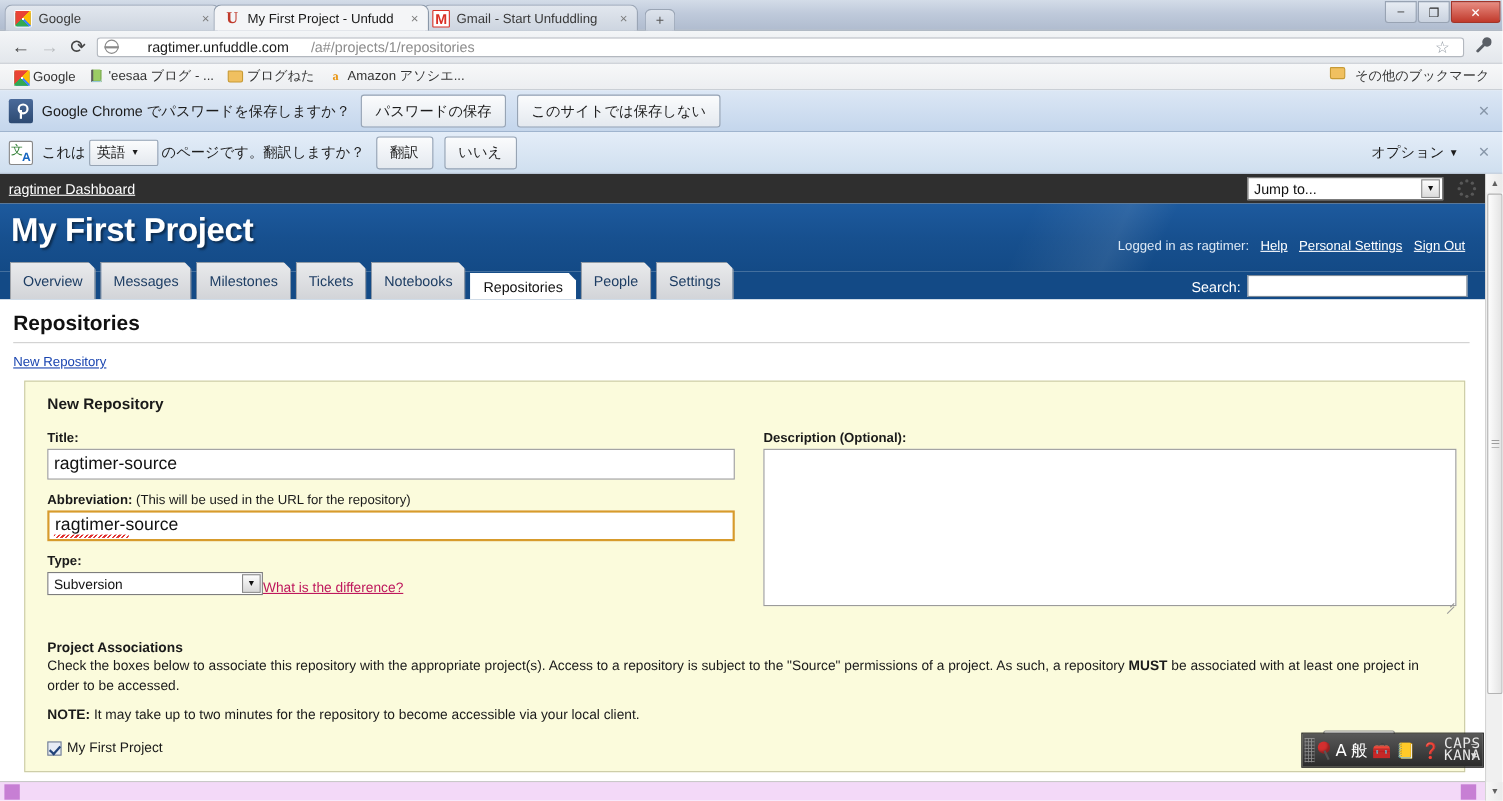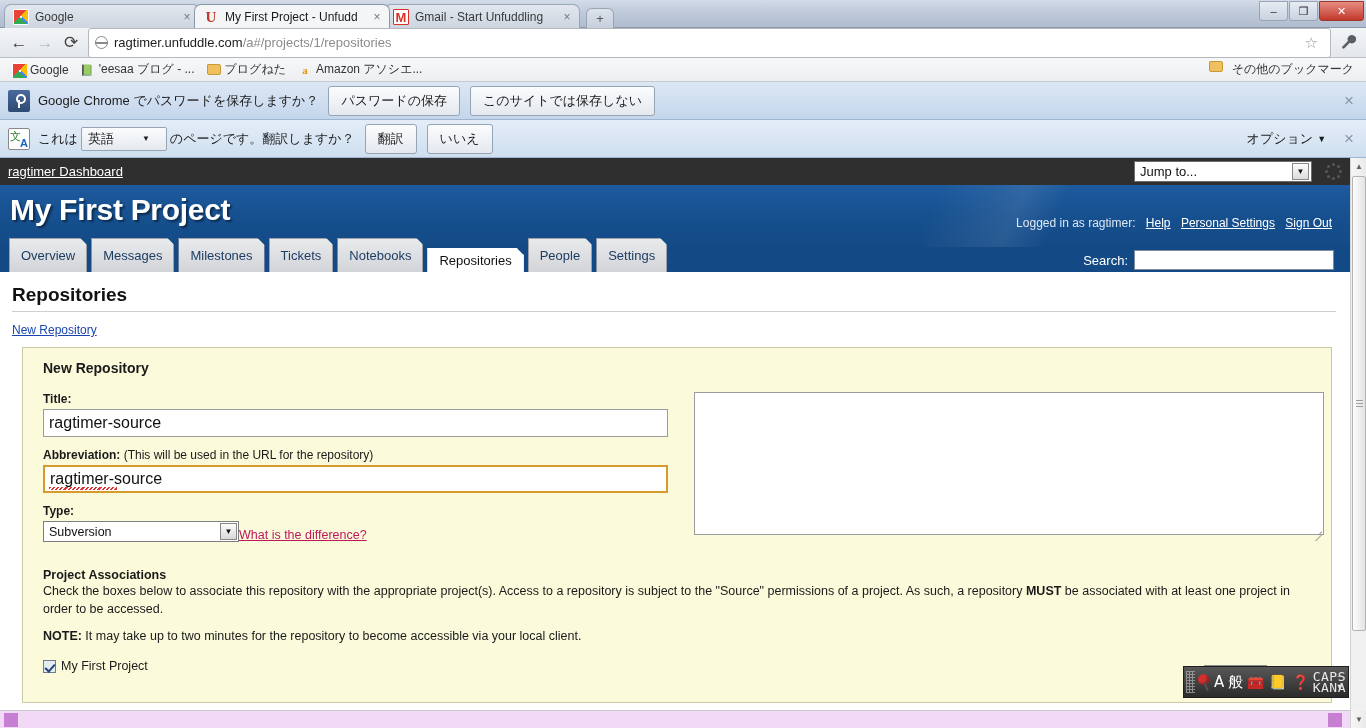--- a/index.html
+++ b/index.html
@@ -82,24 +82,25 @@
   .chrome-toolbar {
     position: absolute; top: 28px; left: 0; width: 1366px; height: 30px;
     background: linear-gradient(to bottom, #f3f5f7, #e3e7ec);
     border-bottom: 1px solid #b9bfc7;
     display: flex; align-items: center; padding: 0 6px;
   }
   .navbtn { width: 26px; height: 26px; display: flex; align-items: center; justify-content: center;
     font-size: 17px; color: #444; cursor: pointer; }
   .navbtn.disabled { color: #b9bcbf; }
   .omnibox {
-    flex: 1; height: 30px; margin: 0 6px 0 4px;
+    flex: 1; height: 18px; margin: 0 6px 0 4px;
     background: #fff; border: 1px solid #b3b8bf; border-radius: 3px;
     display: flex; align-items: center; padding: 0 6px;
     font-size: 13px;
+    gap: 20px;
   }
   .omni-icon {
     width: 13px; height: 13px; border-radius: 50%; border: 1.5px solid #8a8a8a;
     margin-right: 6px; flex: 0 0 13px; position: relative;
   }
   .omni-icon::after { content:""; position:absolute; left:-1.5px; top:5px; width:13px; height:1.5px; background:#8a8a8a;}
   .url-strong { color: #1c1c1c; }
   .url-dim { color: #8c8c8c; }
   .star-icon { color: #8f97a1; font-size: 15px; padding: 0 6px; cursor: pointer; }
   .wrench-icon { color: #5a5f66; font-size: 15px; padding: 0 4px; cursor: pointer; }
@@ -135,21 +136,21 @@
   .ib-btn {
     background: linear-gradient(to bottom, #fbfcfd, #e4e9ef);
     border: 1px solid #97a4b4; border-radius: 3px;
     padding: 5px 12px; font-size: 13px; color: #1c1c1c; cursor: pointer;
     margin-left: 10px; white-space: nowrap;
   }
   .ib-select {
     background: linear-gradient(to bottom, #fbfcfd, #e4e9ef);
     border: 1px solid #97a4b4; border-radius: 2px;
     padding: 2px 16px 2px 6px; font-size: 13px; cursor: pointer; position: relative;
-    margin: 0 3px; display: inline-flex; align-items: center; gap: 23px;
+    margin: 0 3px; display: inline-flex; align-items: center;
   }
   .ib-select .carc { margin-left: 5px; font-size: 8px; }
   .ib-x { margin-left: auto; color: #8796a8; font-size: 17px; cursor: pointer; padding: 0 4px; }
   .ib-opts { margin-left: auto; font-size: 13px; color: #1c1c1c; cursor: pointer; display: flex; align-items: center; gap: 4px; }
 
   
   .page { position: absolute; top: 158px; left: 0; width: 1350px; height: 570px; background: #fff; overflow: hidden; }
 
   .topbar {
     height: 27px; background: #2f2f2f; display: flex; align-items: center;
@@ -522,20 +523,21 @@
             <div class="selwrap">
               <div class="sel">
                 <span>Subversion</span>
                 <span class="arrowbox">▼</span>
               </div>
               <a class="link">What is the difference?</a>
             </div>
           </div>
 
           <div class="col-right">
+            <div class="lbl">Description (Optional):</div>
             <div class="ta-wrap">
               <textarea class="desc-ta" style=""></textarea>
               <span class="ta-grip"></span>
             </div>
           </div>
         </div>
 
         <div class="assoc">
           <h3>Project Associations</h3>
           <p><span>Check the boxes below to associate this repository with the appropriate project(s). Access to a repository is subject to the "Source" permissions of a project. As such, a repository </span><b>MUST</b><span> be associated with at least one project in order to be accessed.</span></p>

